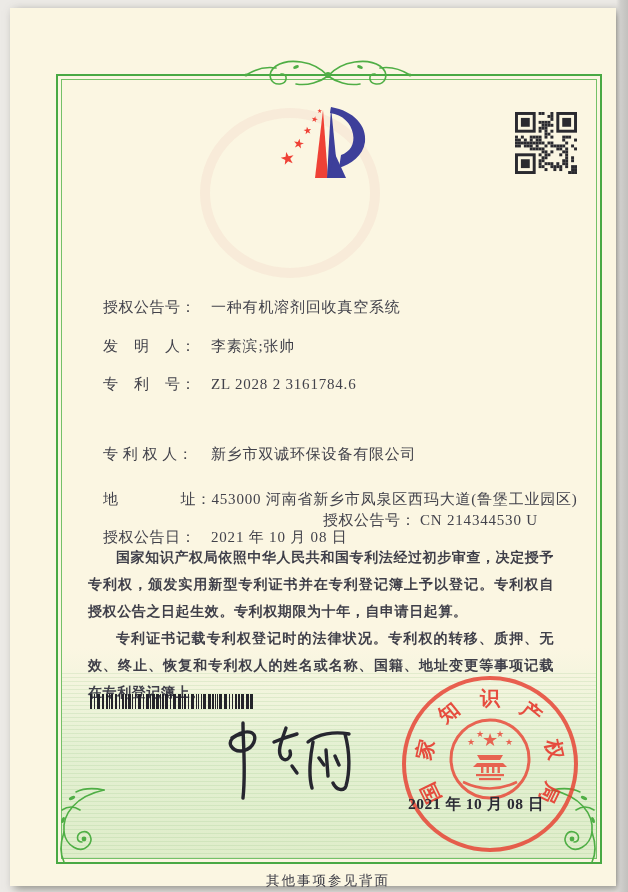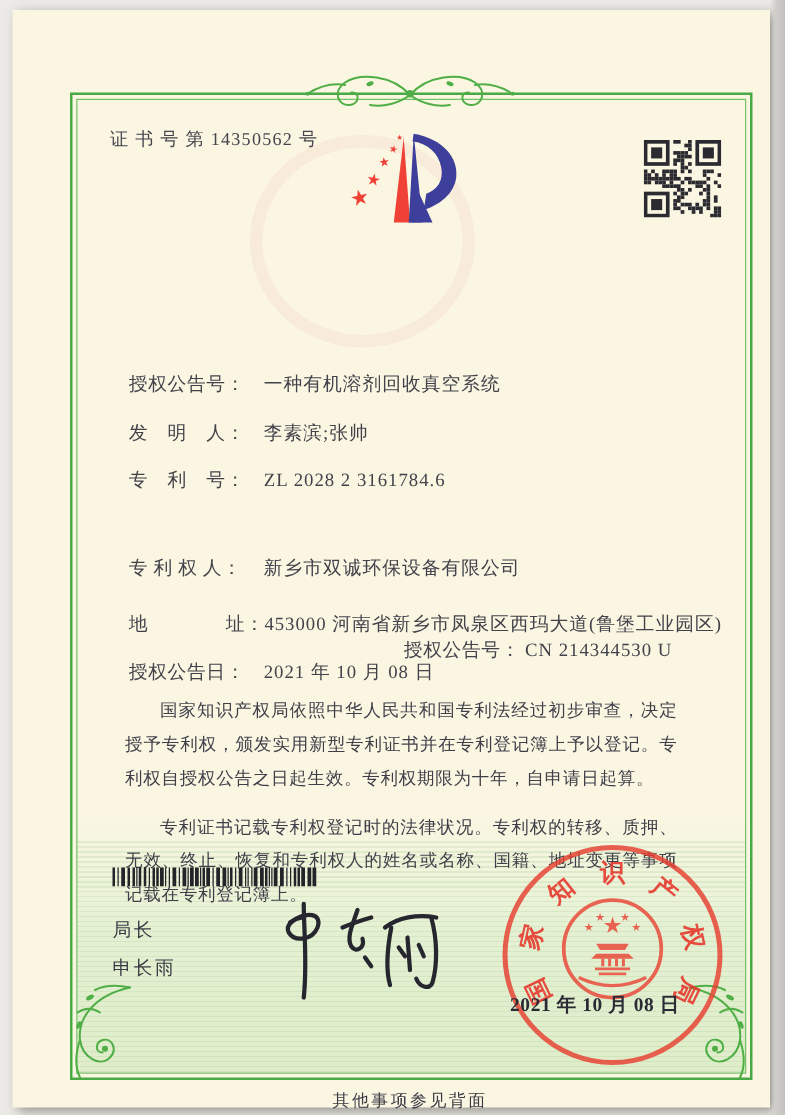--- a/index.html
+++ b/index.html
@@ -39,21 +39,21 @@
   }
   .field-row{position:absolute;left:78px;width:475px;font-size:15px;color:#42424b;white-space:pre;}
   .flabel{display:inline-block;min-width:108px;letter-spacing:.5px;}
   .fvalue{letter-spacing:.8px;}
   .grant-no{position:absolute;left:235px;top:0;white-space:pre;}
   .grant-no .flabel{min-width:0;margin-right:4px;}
   .paras{
     position:absolute;left:78px;top:536px;width:466px;
     font-size:14px;line-height:27px;color:#3f3f49;text-align:justify;letter-spacing:.6px;
   }
-  .paras p{margin:12px;text-indent:2em;}
+  .paras p{margin:0;text-indent:2em;font-weight:bold;}
   .barcode{position:absolute;left:80px;top:686px;width:168px;height:15px;font-size:0;}
   .barcode i{display:inline-block;height:100%;background:#23232a;}
   .signer{position:absolute;left:80px;top:722px;font-size:15px;line-height:30px;color:#3a3a44;letter-spacing:2px;}
   .signature{position:absolute;left:192px;top:710px;width:156px;height:88px;}
   .seal{position:absolute;left:392px;top:668px;width:176px;height:176px;border-radius:50%;
         border:4px solid rgba(231,62,48,.82);box-sizing:border-box;}
   .seal-char{
     position:absolute;left:50%;top:50%;font-size:20px;font-weight:700;color:rgba(229,58,45,.9);
     transform-origin:center;
   }
@@ -114,21 +114,20 @@
       <path d="M14,48 C10,60 10,70 14,78 M54,6 C44,4 34,4 26,8"></path>
       <path d="M30,26 C24,22 18,22 12,26"></path>
     </g>
     <g fill="#4fae45">
       <circle cx="34" cy="55" r="2.4"></circle>
       <ellipse cx="22" cy="14" rx="3.4" ry="1.7" transform="rotate(-28 22 14)"></ellipse>
       <ellipse cx="13" cy="36" rx="3.2" ry="1.6" transform="rotate(-70 13 36)"></ellipse>
     </g>
   </svg>
 
-  <div class="certno">证 书 号 第 14350562 号</div>
 
   <div class="logo">
     <svg width="108" height="86" viewBox="0 0 108 86">
       <polygon points="57,8 49,76 62,76" fill="#ef4136"></polygon>
       <polygon points="65,5 61,76 72,76" fill="#3d3f9a"></polygon>
       <path d="M65,5 C88,9 101,24 99,40 C97,54 85,62 73,66 L75,53 C84,50 89,42 87,32 C85,21 77,13 64,11 Z" fill="#3d3f9a"></path>
       <polygon points="69,52 80,76 62,76" fill="#3d3f9a"></polygon>
     </svg>
     <span class="logo-star" style="left:14px;top:48px;font-size:17px;transform:rotate(-12deg)">★</span>
     <span class="logo-star" style="left:27px;top:35px;font-size:13px;transform:rotate(10deg)">★</span>
@@ -289,24 +288,20 @@
     <span class="grant-no"><span class="flabel">授权公告号：</span><span class="fvalue">CN 214344530 U</span></span>
   </div>
 
   <div class="paras">
     <p>国家知识产权局依照中华人民共和国专利法经过初步审查，决定授予专利权，颁发实用新型专利证书并在专利登记簿上予以登记。专利权自授权公告之日起生效。专利权期限为十年，自申请日起算。</p>
     <p>专利证书记载专利权登记时的法律状况。专利权的转移、质押、无效、终止、恢复和专利权人的姓名或名称、国籍、地址变更等事项记载在专利登记簿上。</p>
   </div>
 
   <div class="barcode"><i style="width: 2px; margin-right: 2px;"></i><i style="width: 1px; margin-right: 2px;"></i><i style="width: 3px; margin-right: 2px;"></i><i style="width: 2px; margin-right: 2px;"></i><i style="width: 2px; margin-right: 1px;"></i><i style="width: 1px; margin-right: 1px;"></i><i style="width: 2px; margin-right: 2px;"></i><i style="width: 2px; margin-right: 2px;"></i><i style="width: 1px; margin-right: 2px;"></i><i style="width: 2px; margin-right: 1px;"></i><i style="width: 2px; margin-right: 1px;"></i><i style="width: 3px; margin-right: 1px;"></i><i style="width: 1px; margin-right: 2px;"></i><i style="width: 1px; margin-right: 2px;"></i><i style="width: 3px; margin-right: 2px;"></i><i style="width: 1px; margin-right: 2px;"></i><i style="width: 3px; margin-right: 1px;"></i><i style="width: 1px; margin-right: 1px;"></i><i style="width: 3px; margin-right: 1px;"></i><i style="width: 3px; margin-right: 1px;"></i><i style="width: 1px; margin-right: 1px;"></i><i style="width: 2px; margin-right: 1px;"></i><i style="width: 3px; margin-right: 2px;"></i><i style="width: 1px; margin-right: 2px;"></i><i style="width: 3px; margin-right: 2px;"></i><i style="width: 3px; margin-right: 1px;"></i><i style="width: 1px; margin-right: 1px;"></i><i style="width: 2px; margin-right: 2px;"></i><i style="width: 1px; margin-right: 2px;"></i><i style="width: 3px; margin-right: 2px;"></i><i style="width: 1px; margin-right: 1px;"></i><i style="width: 1px; margin-right: 2px;"></i><i style="width: 1px; margin-right: 1px;"></i><i style="width: 3px; margin-right: 2px;"></i><i style="width: 3px; margin-right: 1px;"></i><i style="width: 2px; margin-right: 1px;"></i><i style="width: 1px; margin-right: 1px;"></i><i style="width: 1px; margin-right: 1px;"></i><i style="width: 3px; margin-right: 2px;"></i><i style="width: 3px; margin-right: 2px;"></i><i style="width: 1px; margin-right: 2px;"></i><i style="width: 1px; margin-right: 2px;"></i><i style="width: 2px; margin-right: 1px;"></i><i style="width: 2px; margin-right: 1px;"></i><i style="width: 3px; margin-right: 2px;"></i><i style="width: 3px; margin-right: 1px;"></i><i style="width: 3px; margin-right: 2px;"></i></div>
 
-  <div class="signer">
-    <div>局长</div>
-    <div>申长雨</div>
-  </div>
 
   <svg class="signature" viewBox="0 0 156 88">
     <g fill="none" stroke="#26262f" stroke-width="3.4" stroke-linecap="round" stroke-linejoin="round">
       <path d="M30,20 C44,10 56,13 52,24 C48,34 34,36 29,28 C26,22 33,17 40,16"></path>
       <path d="M41,5 C41,26 44,52 41,80"></path>
       <path d="M84,10 C80,22 75,32 79,39 C83,45 90,40 88,33"></path>
       <path d="M72,24 C79,21 88,18 95,16"></path>
       <path d="M90,48 L95,55"></path>
       <path d="M106,24 C116,16 132,13 147,16"></path>
       <path d="M111,24 C108,40 106,56 110,70"></path>

